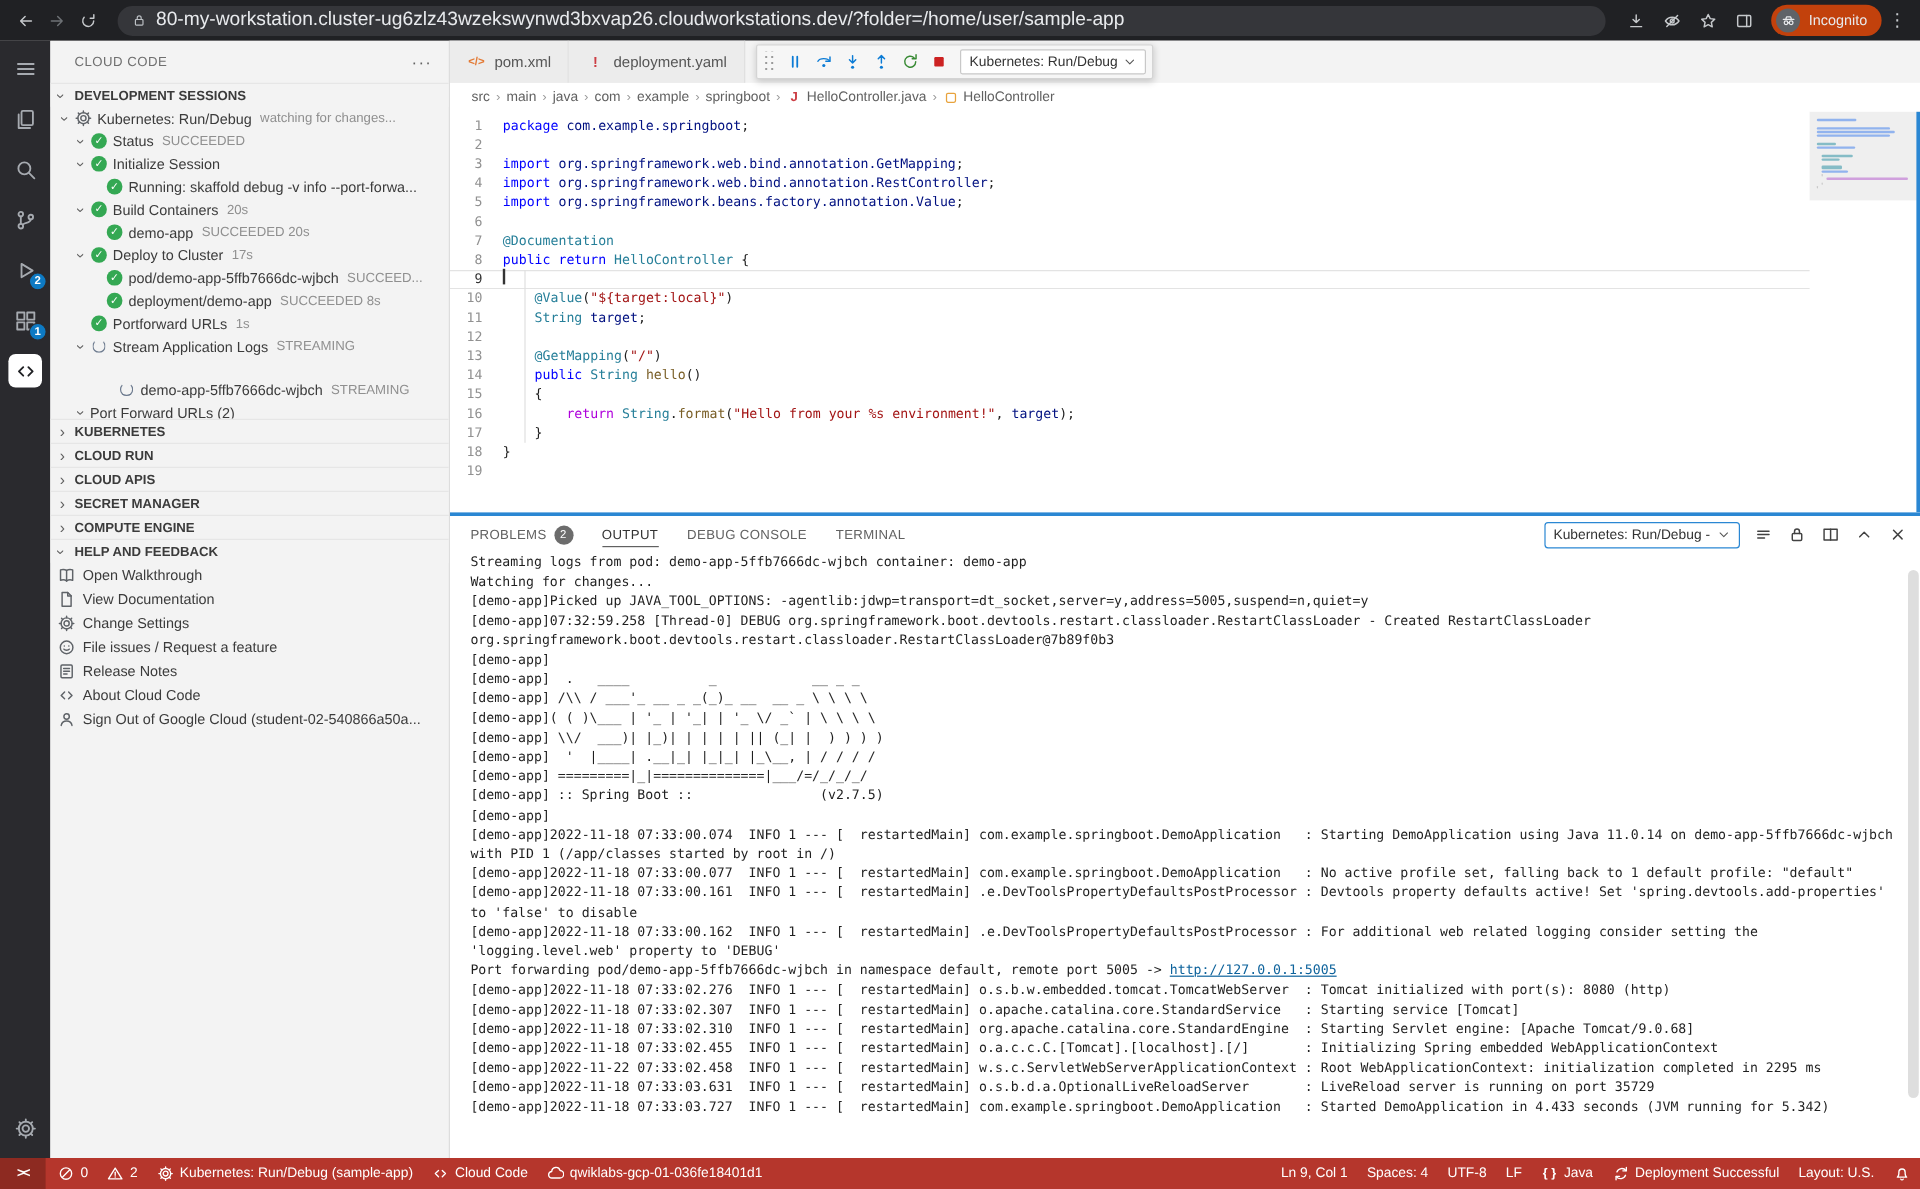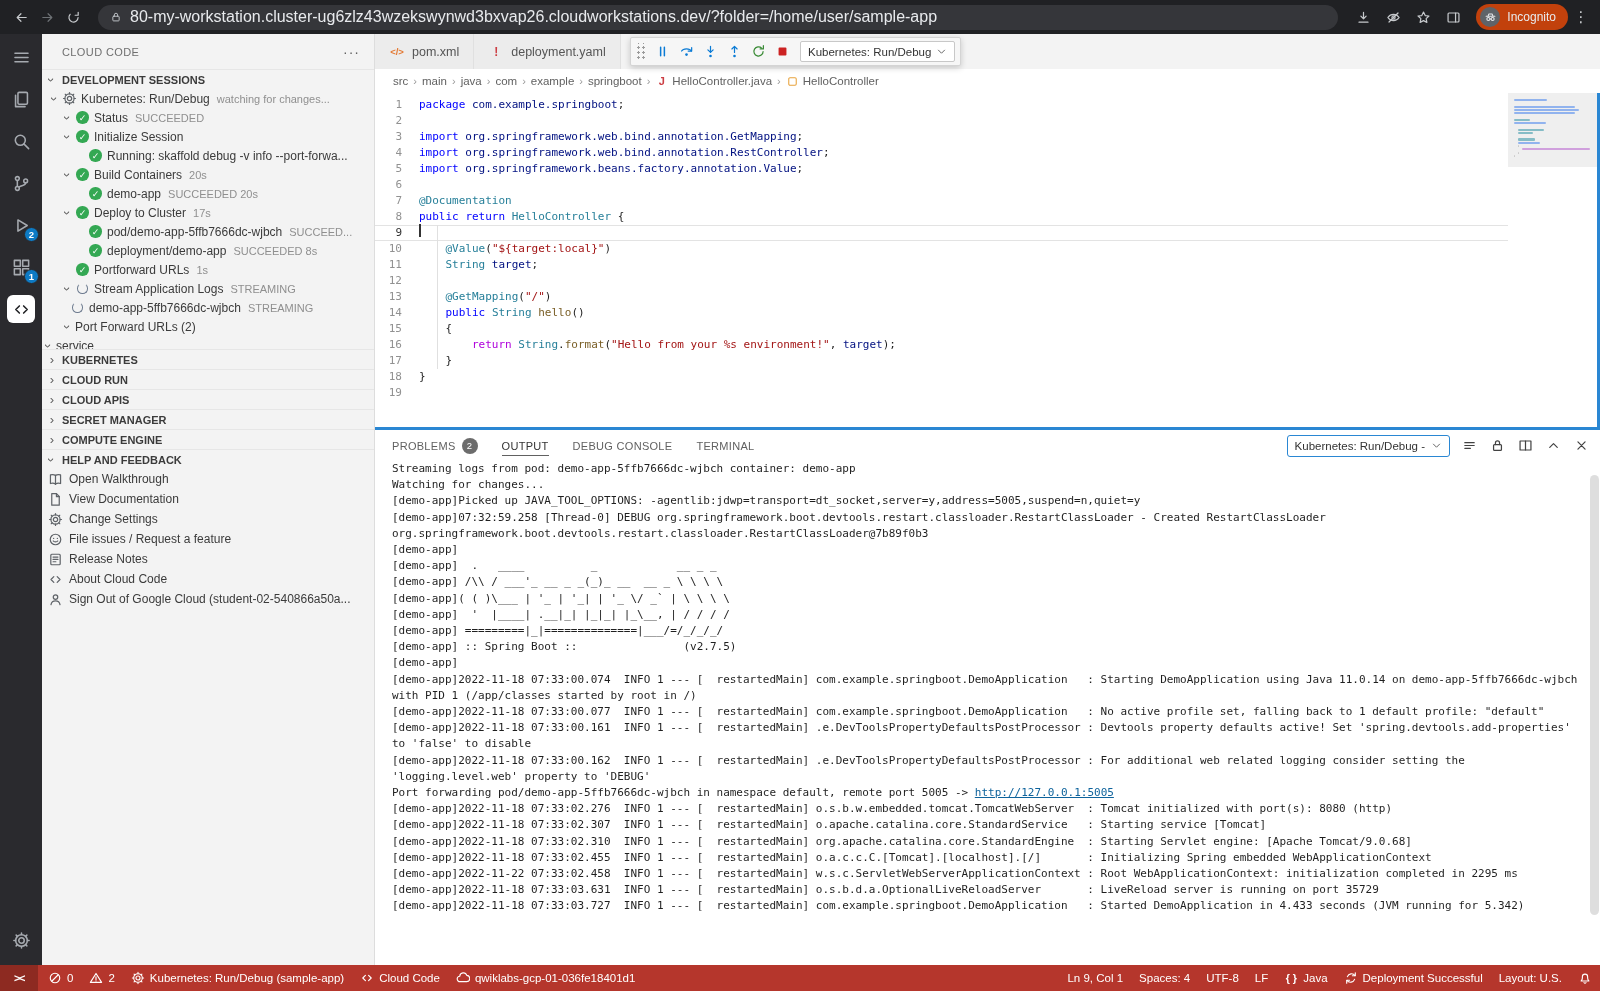--- a/index.html
+++ b/index.html
@@ -374,21 +374,21 @@
             <span class="desc">1s</span>
           </div>
           <div class="trow" style="padding-left: 19px;">
             <span class="tw has">›</span>
             <span class="ic">
               <span class="spinring"></span>
             </span>
             <span class="lbl">Stream Application Logs</span>
             <span class="desc">STREAMING</span>
           </div>
-          <div class="trow" style="padding-left: 14px;">
+          <div class="trow" style="padding-left: 42px; margin-top: 17px;">
             <span class="tw"></span>
             <span class="ic">
               <span class="spinring"></span>
             </span>
             <span class="lbl">demo-app-5ffb7666dc-wjbch</span>
             <span class="desc">STREAMING</span>
           </div>
           <div class="trow" style="padding-left: 19px;">
             <span class="tw has">›</span>
             <span class="lbl">Port Forward URLs (2)</span>
@@ -763,20 +763,21 @@
         </div>
         <div class="logs" id="logs">
             <div class="logline">Streaming logs from pod: demo-app-5ffb7666dc-wjbch container: demo-app</div>
             <div class="logline">Watching for changes...</div>
             <div class="logline">[demo-app]Picked up JAVA_TOOL_OPTIONS: -agentlib:jdwp=transport=dt_socket,server=y,address=5005,suspend=n,quiet=y</div>
             <div class="logline">[demo-app]07:32:59.258 [Thread-0] DEBUG org.springframework.boot.devtools.restart.classloader.RestartClassLoader - Created RestartClassLoader org.springframework.boot.devtools.restart.classloader.RestartClassLoader@7b89f0b3</div>
             <div class="logline">[demo-app]</div>
             <div class="logline">[demo-app]  .   ____          _            __ _ _</div>
             <div class="logline">[demo-app] /\\ / ___'_ __ _ _(_)_ __  __ _ \ \ \ \</div>
             <div class="logline">[demo-app]( ( )\___ | '_ | '_| | '_ \/ _` | \ \ \ \</div>
+            <div class="logline">[demo-app] \\/  ___)| |_)| | | | | || (_| |  ) ) ) )</div>
             <div class="logline">[demo-app]  '  |____| .__|_| |_|_| |_\__, | / / / /</div>
             <div class="logline">[demo-app] =========|_|==============|___/=/_/_/_/</div>
             <div class="logline">[demo-app] :: Spring Boot ::                (v2.7.5)</div>
             <div class="logline">[demo-app]</div>
             <div class="logline">[demo-app]2022-11-18 07:33:00.074  INFO 1 --- [  restartedMain] com.example.springboot.DemoApplication   : Starting DemoApplication using Java 11.0.14 on demo-app-5ffb7666dc-wjbch with PID 1 (/app/classes started by root in /)</div>
             <div class="logline">[demo-app]2022-11-18 07:33:00.077  INFO 1 --- [  restartedMain] com.example.springboot.DemoApplication   : No active profile set, falling back to 1 default profile: "default"</div>
             <div class="logline">[demo-app]2022-11-18 07:33:00.161  INFO 1 --- [  restartedMain] .e.DevToolsPropertyDefaultsPostProcessor : Devtools property defaults active! Set 'spring.devtools.add-properties' to 'false' to disable</div>
             <div class="logline">[demo-app]2022-11-18 07:33:00.162  INFO 1 --- [  restartedMain] .e.DevToolsPropertyDefaultsPostProcessor : For additional web related logging consider setting the 'logging.level.web' property to 'DEBUG'</div>
             <div class="logline">Port forwarding pod/demo-app-5ffb7666dc-wjbch in namespace default, remote port 5005 -&gt; <a class="loglink">http://127.0.0.1:5005</a></div>
             <div class="logline">[demo-app]2022-11-18 07:33:02.276  INFO 1 --- [  restartedMain] o.s.b.w.embedded.tomcat.TomcatWebServer  : Tomcat initialized with port(s): 8080 (http)</div>

